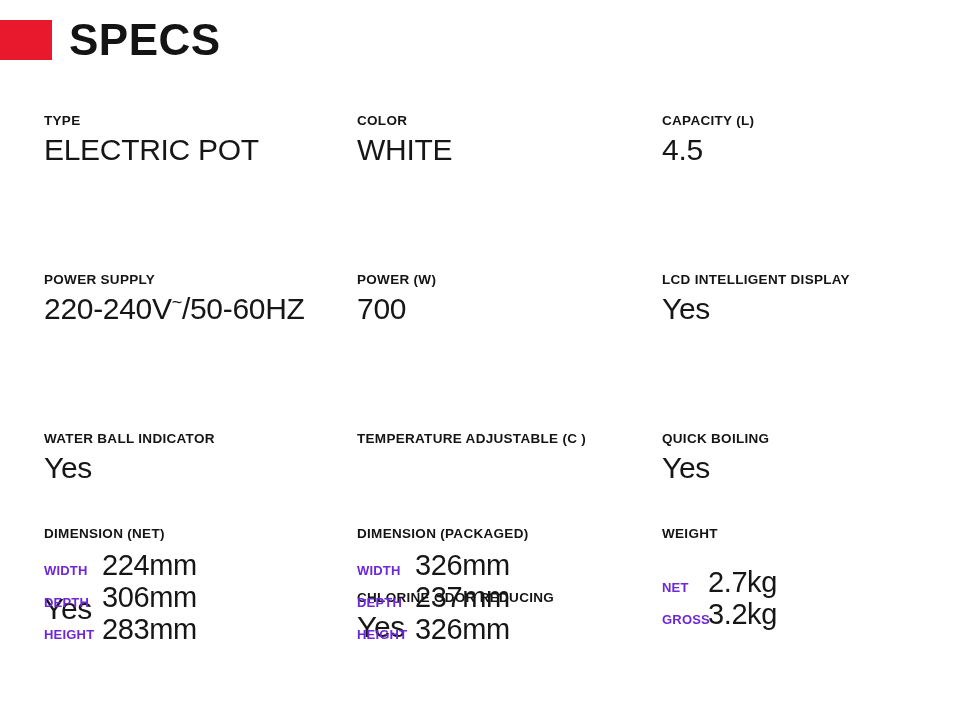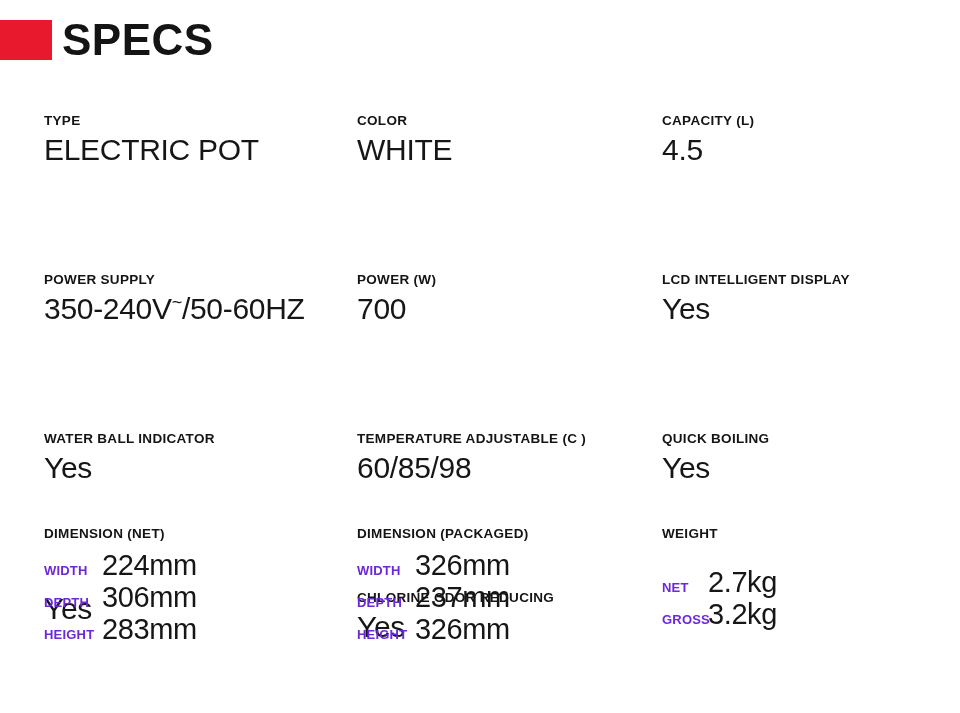--- a/index.html
+++ b/index.html
@@ -27,21 +27,21 @@
   .header-bar {
     position: absolute;
     left: 0;
     top: 20px;
     width: 52px;
     height: 40px;
     background: #e8192c;
   }
   .header-title {
     position: absolute;
-    left: 62px;
+    left: 69px;
     top: 14px;
     font-size: 44px;
     font-weight: bold;
     letter-spacing: 0.5px;
     color: #141414;
     line-height: 52px;
   }
 
   
   .spec-grid {
@@ -157,42 +157,41 @@
       <div class="spec-label">CAPACITY (L)</div>
       <div class="spec-value">4.5</div>
     </div>
   </div>
 
   <div class="row-gap-1"></div>
 
   <div class="spec-row">
     <div class="spec-cell col-1">
       <div class="spec-label">POWER SUPPLY</div>
-      <div class="spec-value"><span>350-240V</span><span class="sup">~</span><span>/50-60HZ</span></div>
+      <div class="spec-value"><span>220-240V</span><span class="sup">~</span><span>/50-60HZ</span></div>
     </div>
     <div class="spec-cell col-2">
       <div class="spec-label">POWER (W)</div>
       <div class="spec-value">700</div>
     </div>
     <div class="spec-cell col-3">
       <div class="spec-label">LCD INTELLIGENT DISPLAY</div>
       <div class="spec-value">Yes</div>
     </div>
   </div>
 
   <div class="row-gap-2"></div>
 
   <div class="spec-row">
     <div class="spec-cell col-1">
       <div class="spec-label">WATER BALL INDICATOR</div>
       <div class="spec-value">Yes</div>
     </div>
     <div class="spec-cell col-2">
       <div class="spec-label">TEMPERATURE ADJUSTABLE (C )</div>
-      <div class="spec-value">60/85/98</div>
     </div>
     <div class="spec-cell col-3">
       <div class="spec-label">QUICK BOILING</div>
       <div class="spec-value">Yes</div>
     </div>
   </div>
 
   <div class="row-gap-3"></div>
 
   <div class="spec-row">

